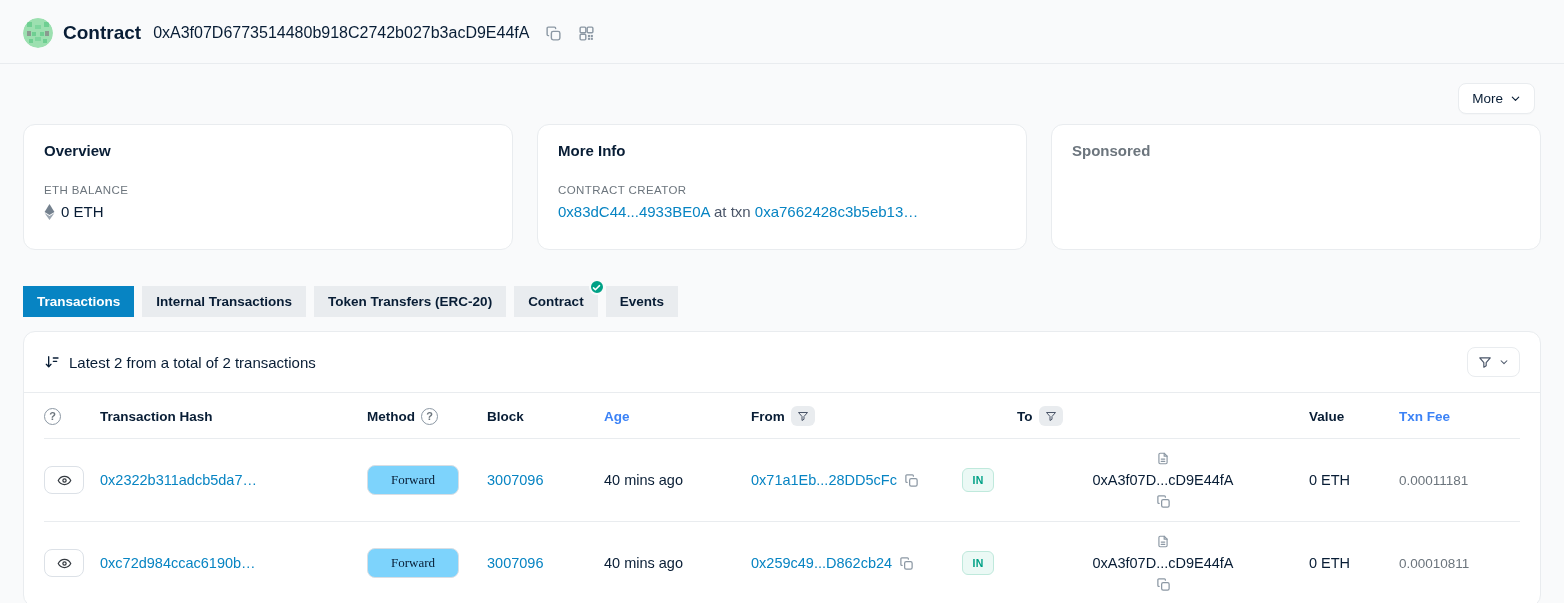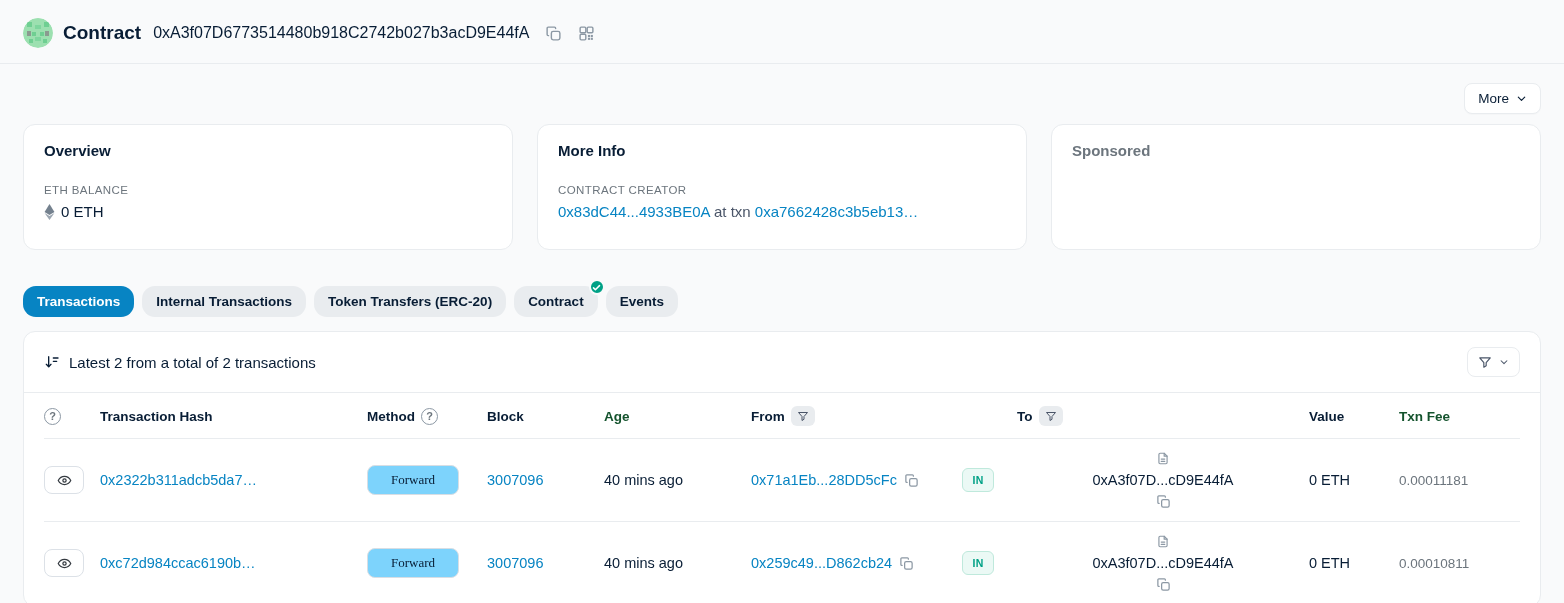--- a/index.html
+++ b/index.html
@@ -20,21 +20,21 @@
     border-bottom: 1px solid #e9ecef;
   }
   .identicon { width: 30px; height: 30px; border-radius: 50%; overflow: hidden; }
   .entity-type { font-size: 19px; font-weight: 700; color: #081d35; }
   .entity-address { font-size: 16px; color: #081d35; margin-left: 2px; }
   .header-action { color: #8c98a4; cursor: pointer; margin-left: 6px; }
 
   .content { padding: 0 23px; }
 
   
-  .toolbar-row { display: flex; justify-content: flex-end; margin: 19px 0 10px 0; align-items: center; }
+  .toolbar-row { display: flex; justify-content: flex-end; margin: 19px 6px 10px 0; align-items: center; }
   .btn-more {
     display: inline-flex; align-items: center; gap: 7px;
     background: #fff; border: 1px solid #e9ecef; border-radius: 8px;
     padding: 7px 13px; font-size: 13.5px; color: #081d35; cursor: pointer;
     box-shadow: 0 1px 1px rgba(0,0,0,0.02);
   }
 
   
   .cards-row { display: grid; grid-template-columns: 1fr 1fr 1fr; gap: 24px; margin-bottom: 36px; }
   .card {
@@ -49,21 +49,21 @@
   }
   .field-value { display: flex; align-items: center; gap: 6px; font-size: 15px; color: #081d35; }
   .link { color: #0784c3; text-decoration: none; cursor: pointer; }
   .creator-line { font-size: 15px; color: #4a5568; }
 
   
   .tabs-row { display: flex; gap: 8px; margin-bottom: 14px; }
   .tab {
     position: relative;
     background: #e9ecef; color: #081d35;
-    border: none; border-radius: 13px;
+    border: none; border-radius: 0;
     padding: 8px 14px; font-size: 13.5px; font-weight: 600;
     font-family: "Liberation Sans", sans-serif; cursor: pointer;
   }
   .tab.active { background: #0784c3; color: #fff; }
   .tab-badge {
     position: absolute; top: -7px; right: -7px;
     width: 16px; height: 16px; border-radius: 50%;
     background: #00a186; border: 2px solid #f9fafb;
     display: flex; align-items: center; justify-content: center;
   }
@@ -83,21 +83,21 @@
 
   .tx-table { padding: 0 20px 2px 20px; }
   .tx-row {
     display: grid;
     grid-template-columns: 56px 267px 120px 117px 147px 211px 55px 292px 90px 1fr;
     align-items: center;
   }
   .tx-row.head { padding: 13px 0 12px 0; font-weight: 700; font-size: 13.5px; }
   .tx-row.body { padding: 12px 0; border-top: 1px solid #e9ecef; font-size: 14.5px; }
   .th { display: flex; align-items: center; gap: 6px; color: #081d35; }
-  .th.blue { color: #14532d; cursor: pointer; }
+  .th.blue { color: #3b82f6; cursor: pointer; }
   .filter-pill {
     background: #e9ecef; border-radius: 6px; padding: 4px 6px;
     display: inline-flex; cursor: pointer; color: #4a5568;
   }
   .qmark {
     width: 17px; height: 17px; border: 1.4px solid #8c98a4; border-radius: 50%;
     color: #6c757d; font-size: 11px; font-weight: 700;
     display: inline-flex; align-items: center; justify-content: center;
   }
   .eye-btn {

